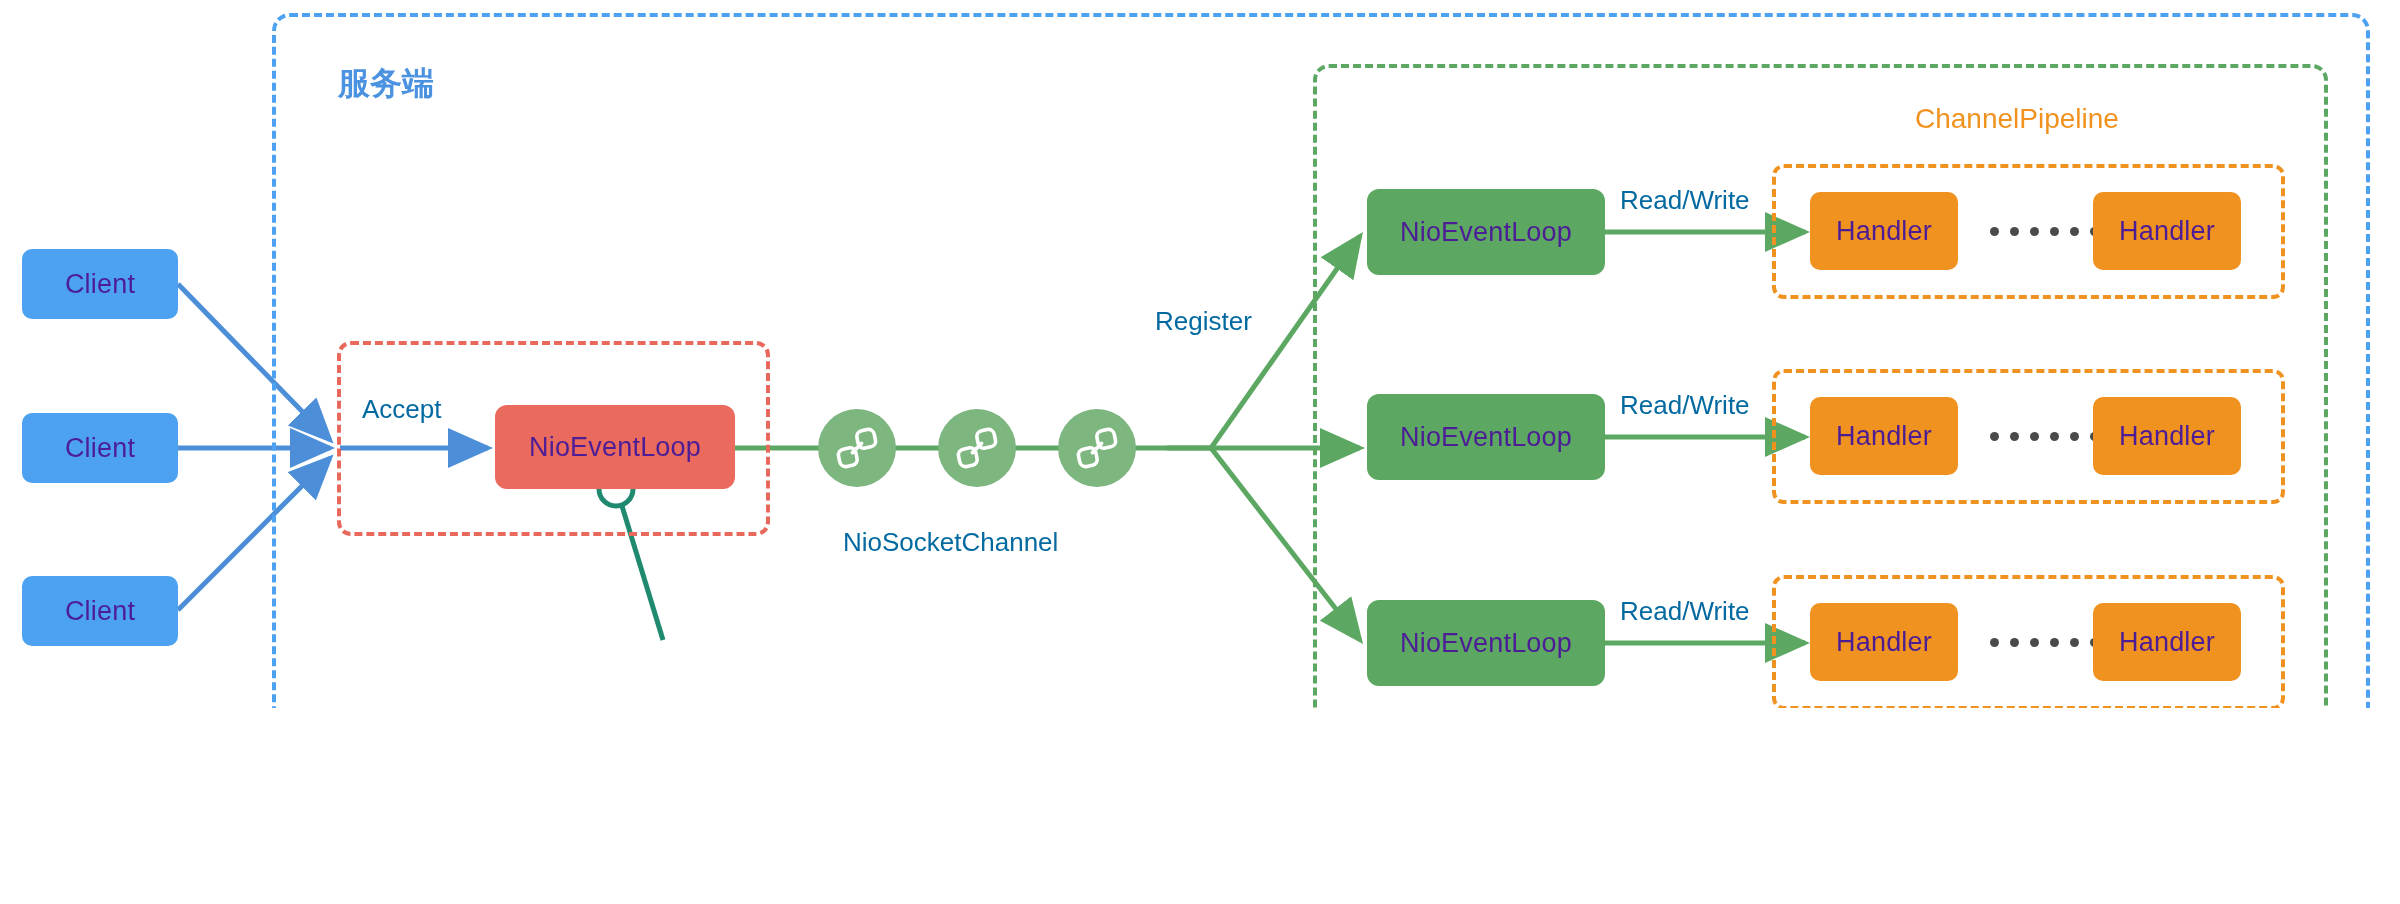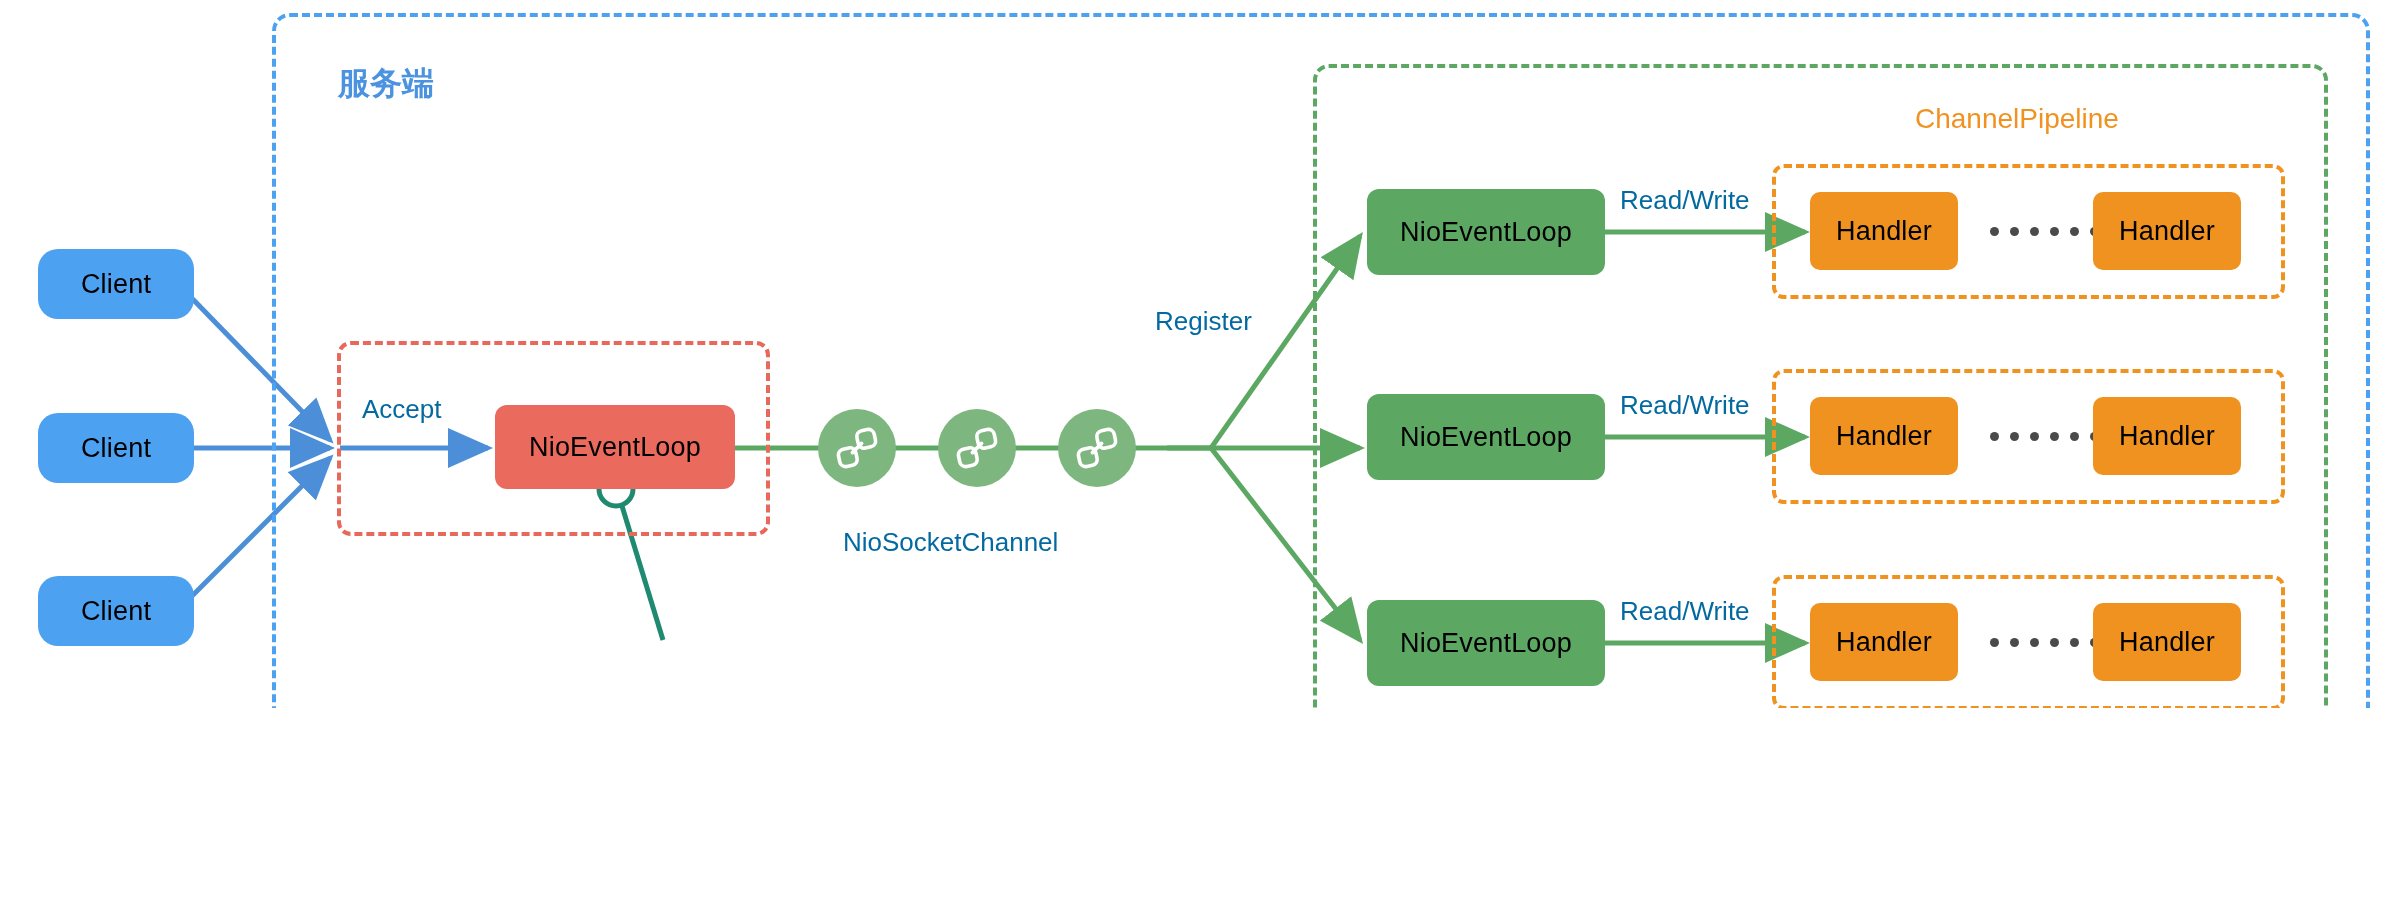--- a/index.html
+++ b/index.html
@@ -23,27 +23,27 @@
     top: 0;
     width: 2400px;
     height: 904px;
   }
   .node {
     position: absolute;
     display: flex;
     align-items: center;
     justify-content: center;
     box-sizing: border-box;
-    color: #000000;
+    color: #4c1d95;
     border-radius: 12px;
     font-size: 27px;
     letter-spacing: 0.2px;
     white-space: nowrap;
   }
-  .node.client   { background: #4CA1F0; border-radius: 20px; margin-left: 16px; }
+  .node.client   { background: #4CA1F0; border-radius: 10px; }
   .node.boss-loop{ background: #EA6A5E; }
   .node.worker-loop { background: #5CA863; }
   .node.handler  { background: #F0921F; border-radius: 10px; }
 
   .label {
     position: absolute;
     white-space: nowrap;
     color: #0369a1;
     font-size: 29px;
   }

